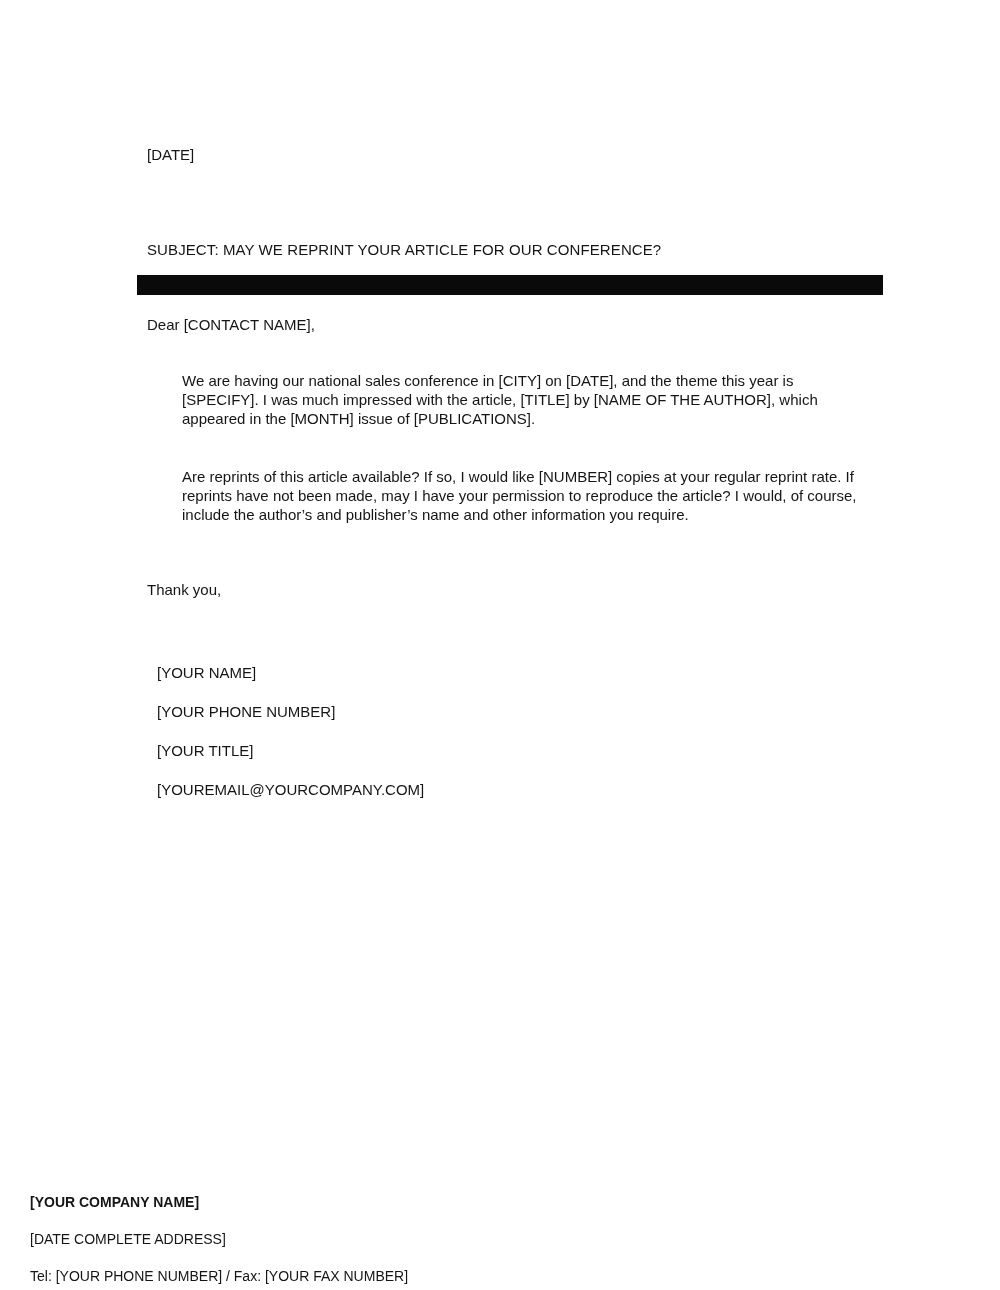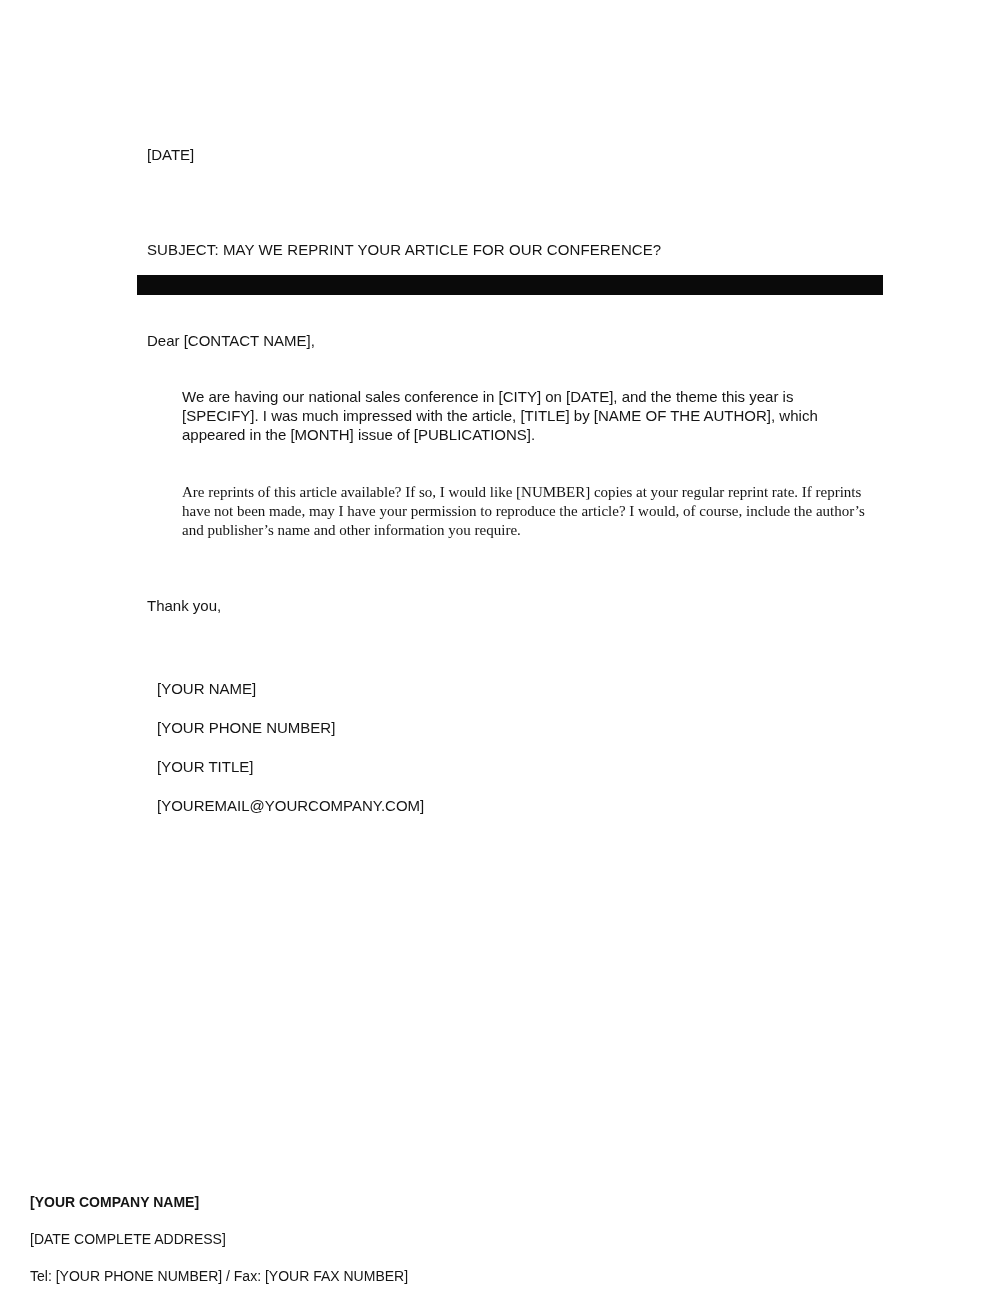--- a/index.html
+++ b/index.html
@@ -31,23 +31,23 @@
     margin-top: 56px;
     font-weight: normal;
     letter-spacing: 0.1px;
   }
   .subject-rule {
     margin-top: 6px;
     height: 4px;
     background: #0a0a0a;
     border: none;
   }
-  .salutation { margin-top: 26px; }
+  .salutation { margin-top: 10px; }
   .paragraph { margin-top: 17px; margin-left: 35px; }
-  .paragraph + .paragraph { margin-top: 19px; font-family: Liberation Serif, serif; }
+  .paragraph + .paragraph { margin-top: 19px; }
   .closing { margin-top: 36px; }
   .signature-block { margin-top: 34px; }
   .footer {
     position: absolute;
     left: 0;
     right: 0;
     top: 1164px;
     font-size: 14px;
     line-height: 17px;
   }

